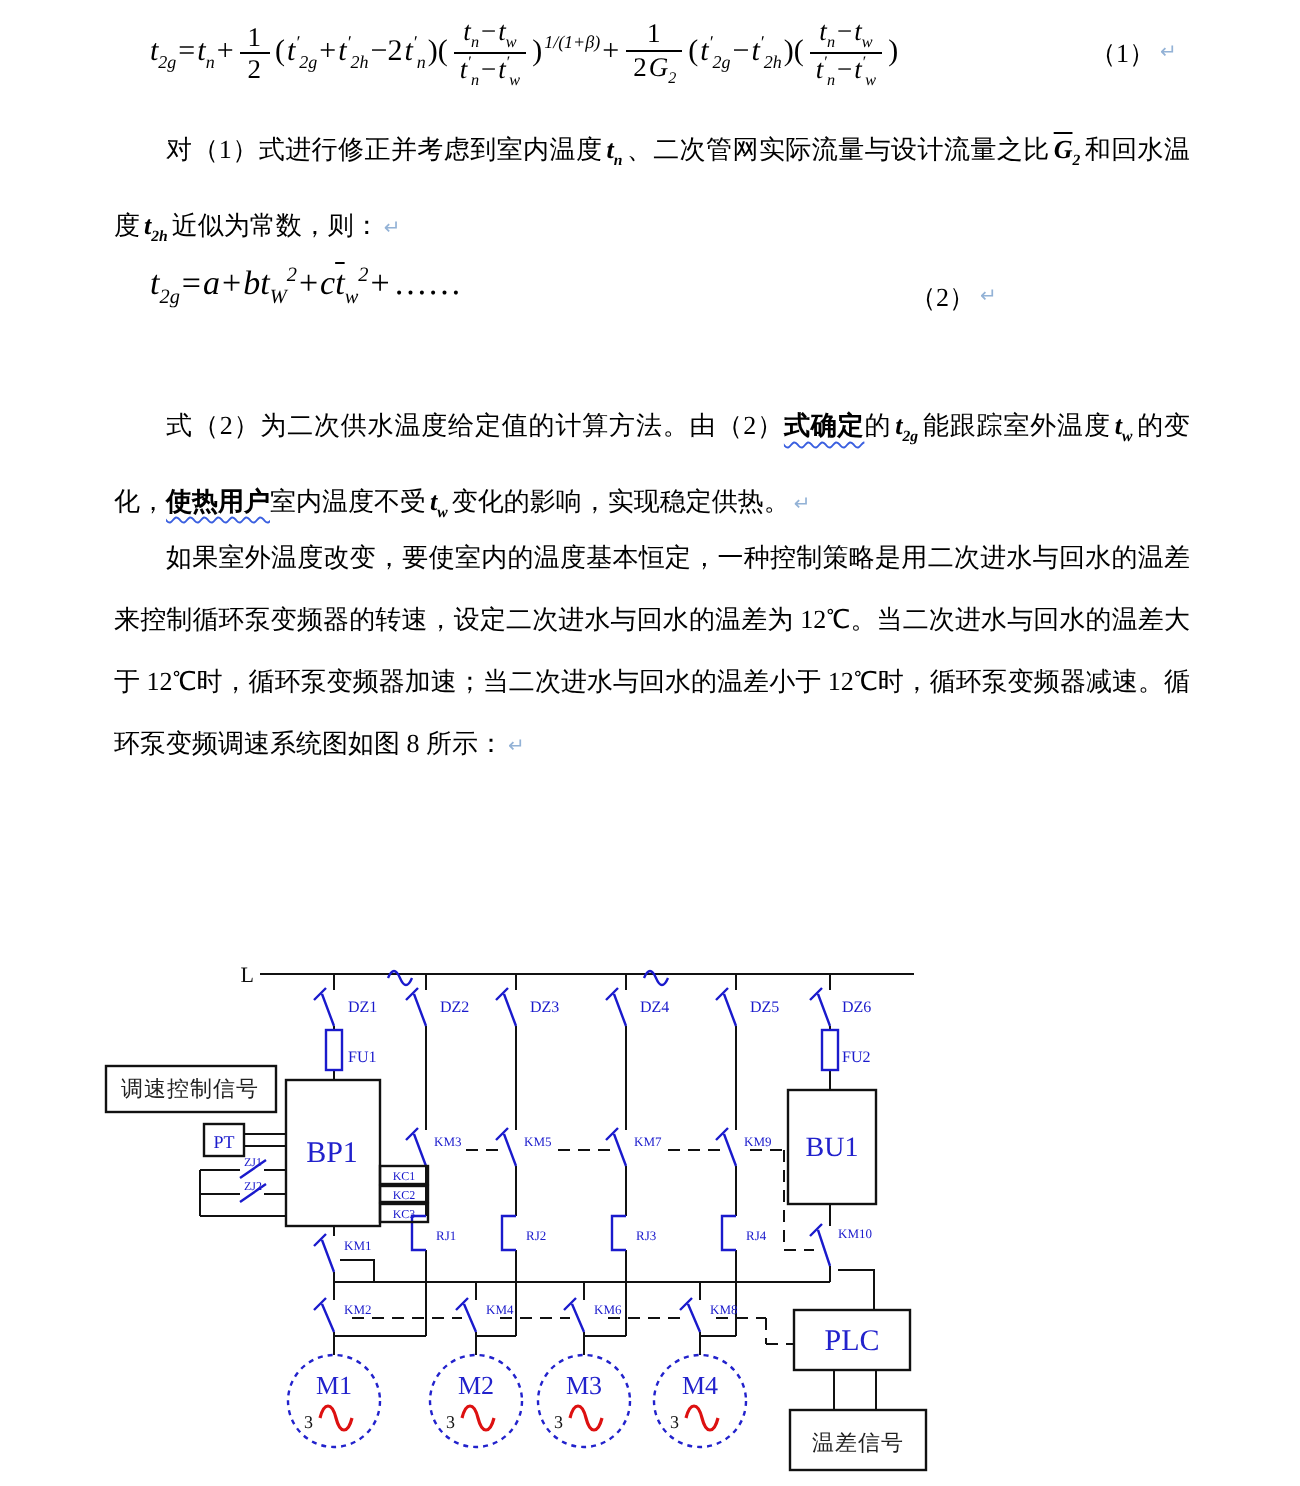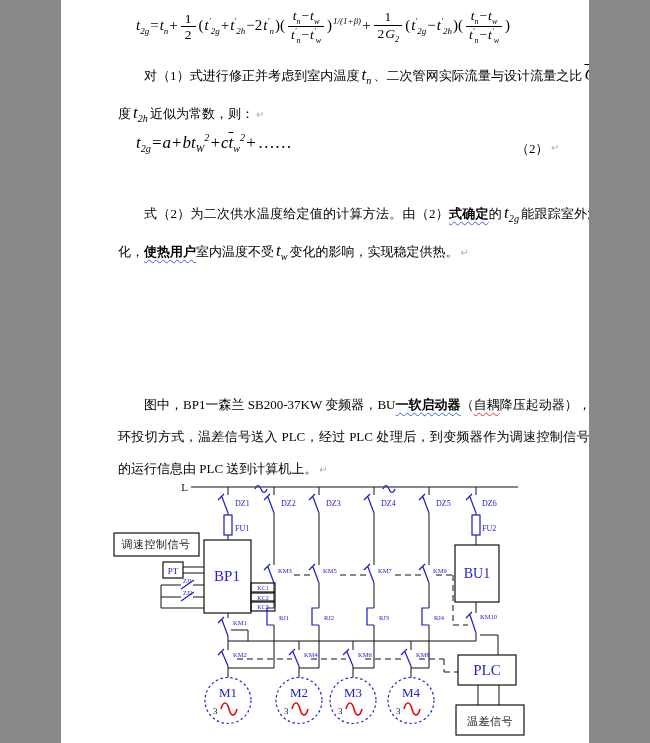--- a/index.html
+++ b/index.html
@@ -1,31 +1,31 @@
 <!DOCTYPE html>
 <html><head>
 <meta charset="utf-8">
 <style>
   html,body{margin:0;padding:0;background:#888;}
-  .page{position:relative;width:528px;height:743px;background:#fff;margin:0 auto;overflow:hidden;
+  .page{position:relative;width:650px;height:743px;background:#fff;margin:0 auto;overflow:hidden;
         font-family:"Liberation Serif",serif;color:#000;}
   .para{position:absolute;left:57px;width:538px;font-size:13px;line-height:32px;
         text-align:justify;text-indent:2em;color:#000;}
   .mth{font-style:italic;}
   .mth .op{font-style:normal;padding:0 1px;}
   .mth sub,.mth sup{font-size:0.6em;font-style:italic;}
   .fsup{font-size:0.6em;vertical-align:super;}
   .frac{display:inline-block;text-align:center;vertical-align:middle;margin:0 2px;font-size:0.9em;}
   .frac .num{display:block;padding:0 3px;border-bottom:1px solid #000;line-height:1.15;}
   .frac .den{display:block;padding:0 3px;line-height:1.15;}
   .bar{text-decoration:overline;}
   .pr{font-size:0.6em;vertical-align:super;}
   .eq{position:absolute;font-size:15px;}
   .eq-label{position:absolute;font-size:13px;font-style:normal;}
-  .imath{margin:6px 2px;font-size:17px;}
+  .imath{margin:6px 2px;font-size:13px;font-weight:bold;}
   .wavy-blue{text-decoration:underline wavy #3a5fe0;text-decoration-thickness:1px;text-underline-offset:3px;font-weight:bold;}
   .wavy-red{text-decoration:underline wavy #e03333;text-decoration-thickness:1px;text-underline-offset:3px;}
   .pmark{color:#93b2d6;font-size:10px;margin-left:2px;}
   svg{position:absolute;left:0;top:478px;}
   svg text{font-family:"Liberation Serif",serif;}
   .t8{font-size:8px;fill:#1a1acc;}
   .t7{font-size:6.5px;fill:#1a1acc;}
   .t6{font-size:6px;fill:#1a1acc;}
   .tL{font-size:11px;fill:#111;}
   .tbig{font-size:15px;fill:#2222cc;}
@@ -51,21 +51,21 @@
   <span class="eq-label" style="left:545px;top:18px;">（1）</span>
   <span class="eq-label pmark" style="left:578px;top:20px;">↵</span>
 
   <p class="para" style="top:46px;"><span>对（1）式进行修正并考虑到室内温度</span><span class="imath mth"><span class="tok"><em class="mv">t</em><sub>n</sub></span></span><span>、二次管网实际流量与设计流量之比</span><span class="imath mth"><span class="tok"><em class="mv bar">G</em><sub>2</sub></span></span><span>和回水温度</span><span class="imath mth"><span class="tok"><em class="mv">t</em><sub>2h</sub></span></span><span>近似为常数，则：</span><span class="pmark">↵</span></p>
 
   <div class="eq mth" style="left:75px;top:132px;font-size:17px;"><span class="tok"><em class="mv">t</em><sub>2g</sub></span><span class="op">=</span><span class="tok"><em class="mv">a</em></span><span class="op">+</span><span class="tok"><em class="mv">b</em></span><span class="tok"><em class="mv">t</em><sub>W</sub><sup>2</sup></span><span class="op">+</span><span class="tok"><em class="mv">c</em></span><span class="tok"><em class="mv bar">t</em><sub>w</sub><sup>2</sup></span><span class="op">+</span><span class="op">……</span></div>
   <span class="eq-label" style="left:455px;top:140px;">（2）</span>
   <span class="eq-label pmark" style="left:488px;top:142px;">↵</span>
 
   <p class="para" style="top:184px;"><span>式（2）为二次供水温度给定值的计算方法。由（2）</span><span class="wavy-blue">式确定</span><span>的</span><span class="imath mth"><span class="tok"><em class="mv">t</em><sub>2g</sub></span></span><span>能跟踪室外温度</span><span class="imath mth"><span class="tok"><em class="mv">t</em><sub>w</sub></span></span><span>的变化，</span><span class="wavy-blue">使热用户</span><span>室内温度不受</span><span class="imath mth"><span class="tok"><em class="mv">t</em><sub>w</sub></span></span><span>变化的影响，实现稳定供热。</span><span class="pmark">↵</span></p>
-  <p class="para" style="top:376px;line-height:32px;"><span>图中，BP1一森兰 SB200-37KW 变频器，BU</span><span class="wavy-blue">一软启动器</span><span>（</span><span class="wavy-red">自耦</span><span>降压起动器），系统采用循环投切方式，温差信号送入 PLC，经过 PLC 处理后，到变频器作为调速控制信号。整个系统的运行信息由 PLC 送到计算机上。</span><span class="pmark">↵</span></p>
+  <p class="para" style="top:250px;line-height:31px;"><span>如果室外温度改变，要使室内的温度基本恒定，一种控制策略是用二次进水与回水的温差来控制循环泵变频器的转速，设定二次进水与回水的温差为 12℃。当二次进水与回水的温差大于 12℃时，循环泵变频器加速；当二次进水与回水的温差小于 12℃时，循环泵变频器减速。循环泵变频调速系统图如图 8 所示：</span><span class="pmark">↵</span></p>
 
   <svg width="650" height="265" viewBox="0 0 650 265">
 
     <path class="wire" d="
       M130,9 H457
       M167,9 V17 M213,9 V17 M258,9 V17 M313,9 V17 M368,9 V17 M415,9 V17
       M167,35 V37 M167,57 V62
       M213,35 V87 M258,35 V87 M313,35 V87 M368,35 V87
       M213,105 V130 M258,105 V130 M313,105 V130 M368,105 V130
       M213,147 V190 M258,147 V190 M313,147 V190 M368,147 V190

